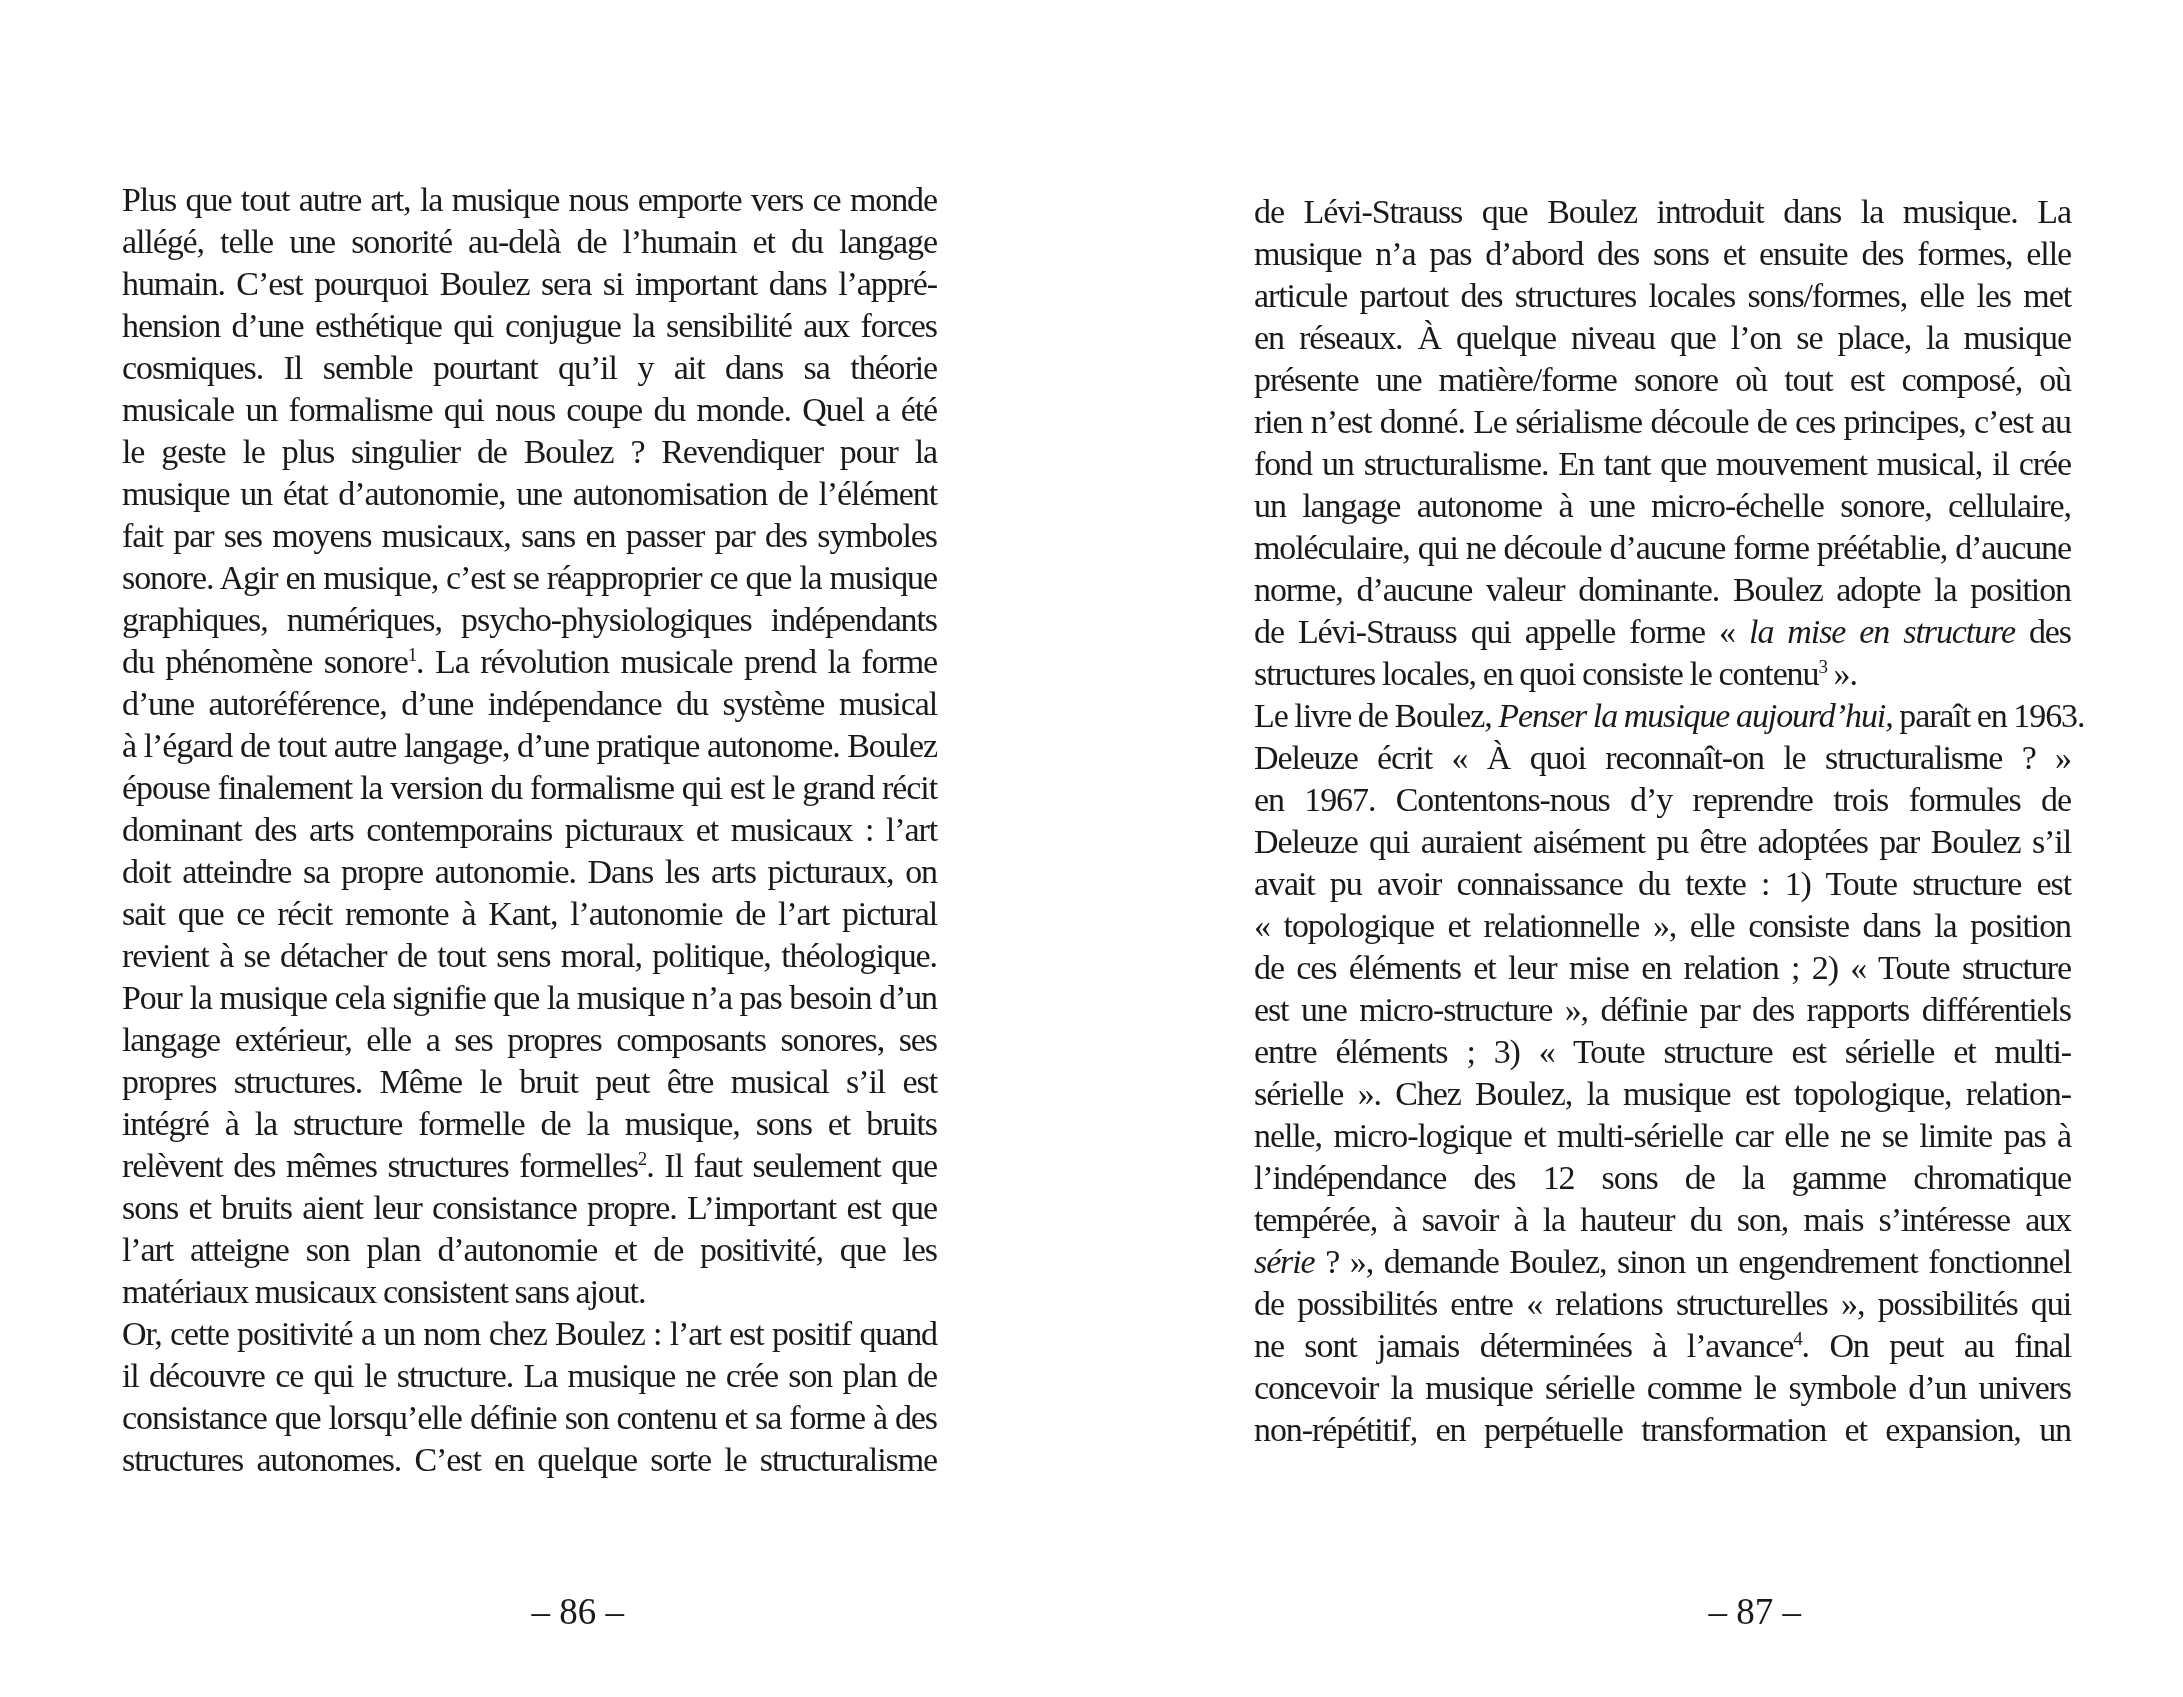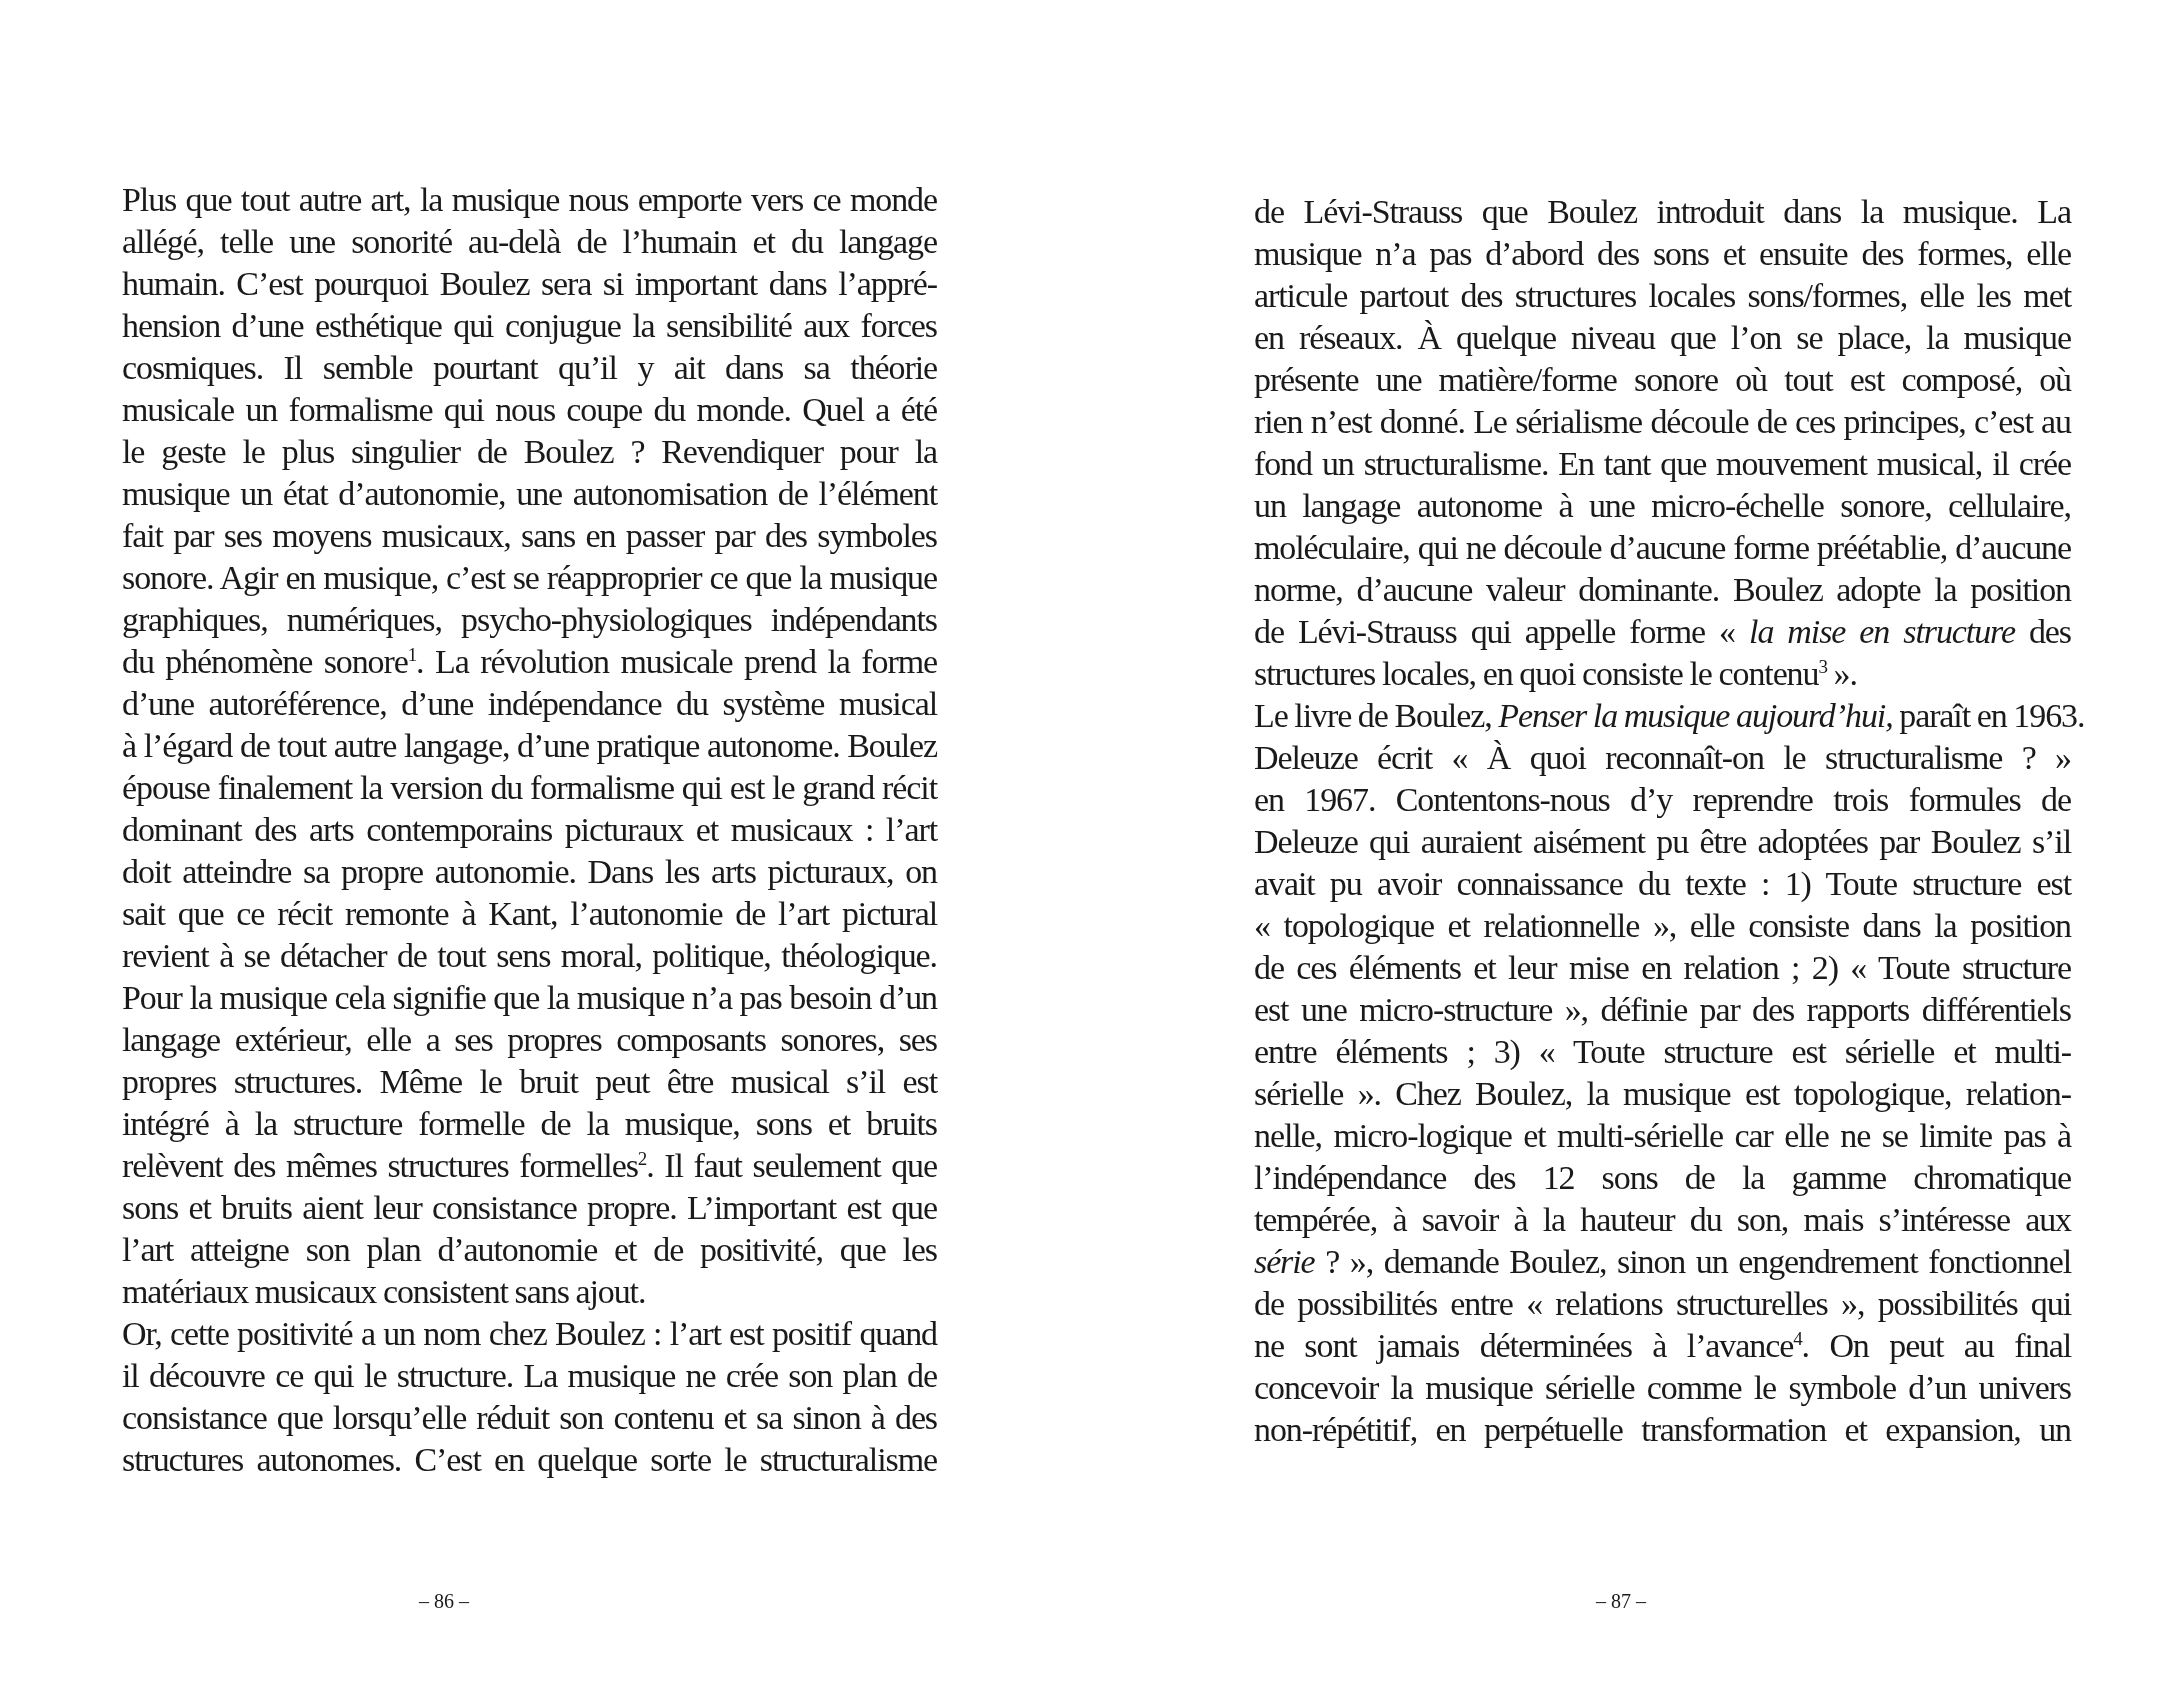--- a/index.html
+++ b/index.html
@@ -19,21 +19,21 @@
     letter-spacing:-1.1px;
     word-spacing:-0.7px;
     overflow:visible;
   }
   .line.end { text-align-last:left; }
   .line i { font-style:italic; }
   .line sup { font-size:19px; vertical-align:12.3px; line-height:0; }
   .folio {
     position:absolute; top:1590px;
     font-family: "Liberation Serif", "DejaVu Serif", serif;
-    font-size:20px; color:#1a1a1a; text-align:left; width:205px;
+    font-size:37px; color:#1a1a1a; text-align:right; width:205px;
   }
   .folio.left { left:419px; }
   .folio.right { left:1596px; }
 </style>
 </head>
 <body>
 
 <div class="page left" id="left-body">
     <div class="line"><span>Plus que tout autre art, la musique nous emporte vers ce monde</span></div>
     <div class="line"><span>allégé, telle une sonorité au-delà de l’humain et du langage</span></div>
@@ -57,21 +57,21 @@
     <div class="line"><span>Pour la musique cela signifie que la musique n’a pas besoin d’un</span></div>
     <div class="line"><span>langage extérieur, elle a ses propres composants sonores, ses</span></div>
     <div class="line"><span>propres structures. Même le bruit peut être musical s’il est</span></div>
     <div class="line"><span>intégré à la structure formelle de la musique, sons et bruits</span></div>
     <div class="line"><span>relèvent des mêmes structures formelles</span><sup>2</sup><span>. Il faut seulement que</span></div>
     <div class="line"><span>sons et bruits aient leur consistance propre. L’important est que</span></div>
     <div class="line"><span>l’art atteigne son plan d’autonomie et de positivité, que les</span></div>
     <div class="line end"><span>matériaux musicaux consistent sans ajout.</span></div>
     <div class="line"><span>Or, cette positivité a un nom chez Boulez : l’art est positif quand</span></div>
     <div class="line"><span>il découvre ce qui le structure. La musique ne crée son plan de</span></div>
-    <div class="line"><span>consistance que lorsqu’elle réduit son contenu et sa sinon à des</span></div>
+    <div class="line"><span>consistance que lorsqu’elle définie son contenu et sa forme à des</span></div>
     <div class="line"><span>structures autonomes. C’est en quelque sorte le structuralisme</span></div>
   </div>
 <div class="page right" id="right-body">
     <div class="line"><span>de Lévi-Strauss que Boulez introduit dans la musique. La</span></div>
     <div class="line"><span>musique n’a pas d’abord des sons et ensuite des formes, elle</span></div>
     <div class="line"><span>articule partout des structures locales sons/formes, elle les met</span></div>
     <div class="line"><span>en réseaux. À quelque niveau que l’on se place, la musique</span></div>
     <div class="line"><span>présente une matière/forme sonore où tout est composé, où</span></div>
     <div class="line"><span>rien n’est donné. Le sérialisme découle de ces principes, c’est au</span></div>
     <div class="line"><span>fond un structuralisme. En tant que mouvement musical, il crée</span></div>

